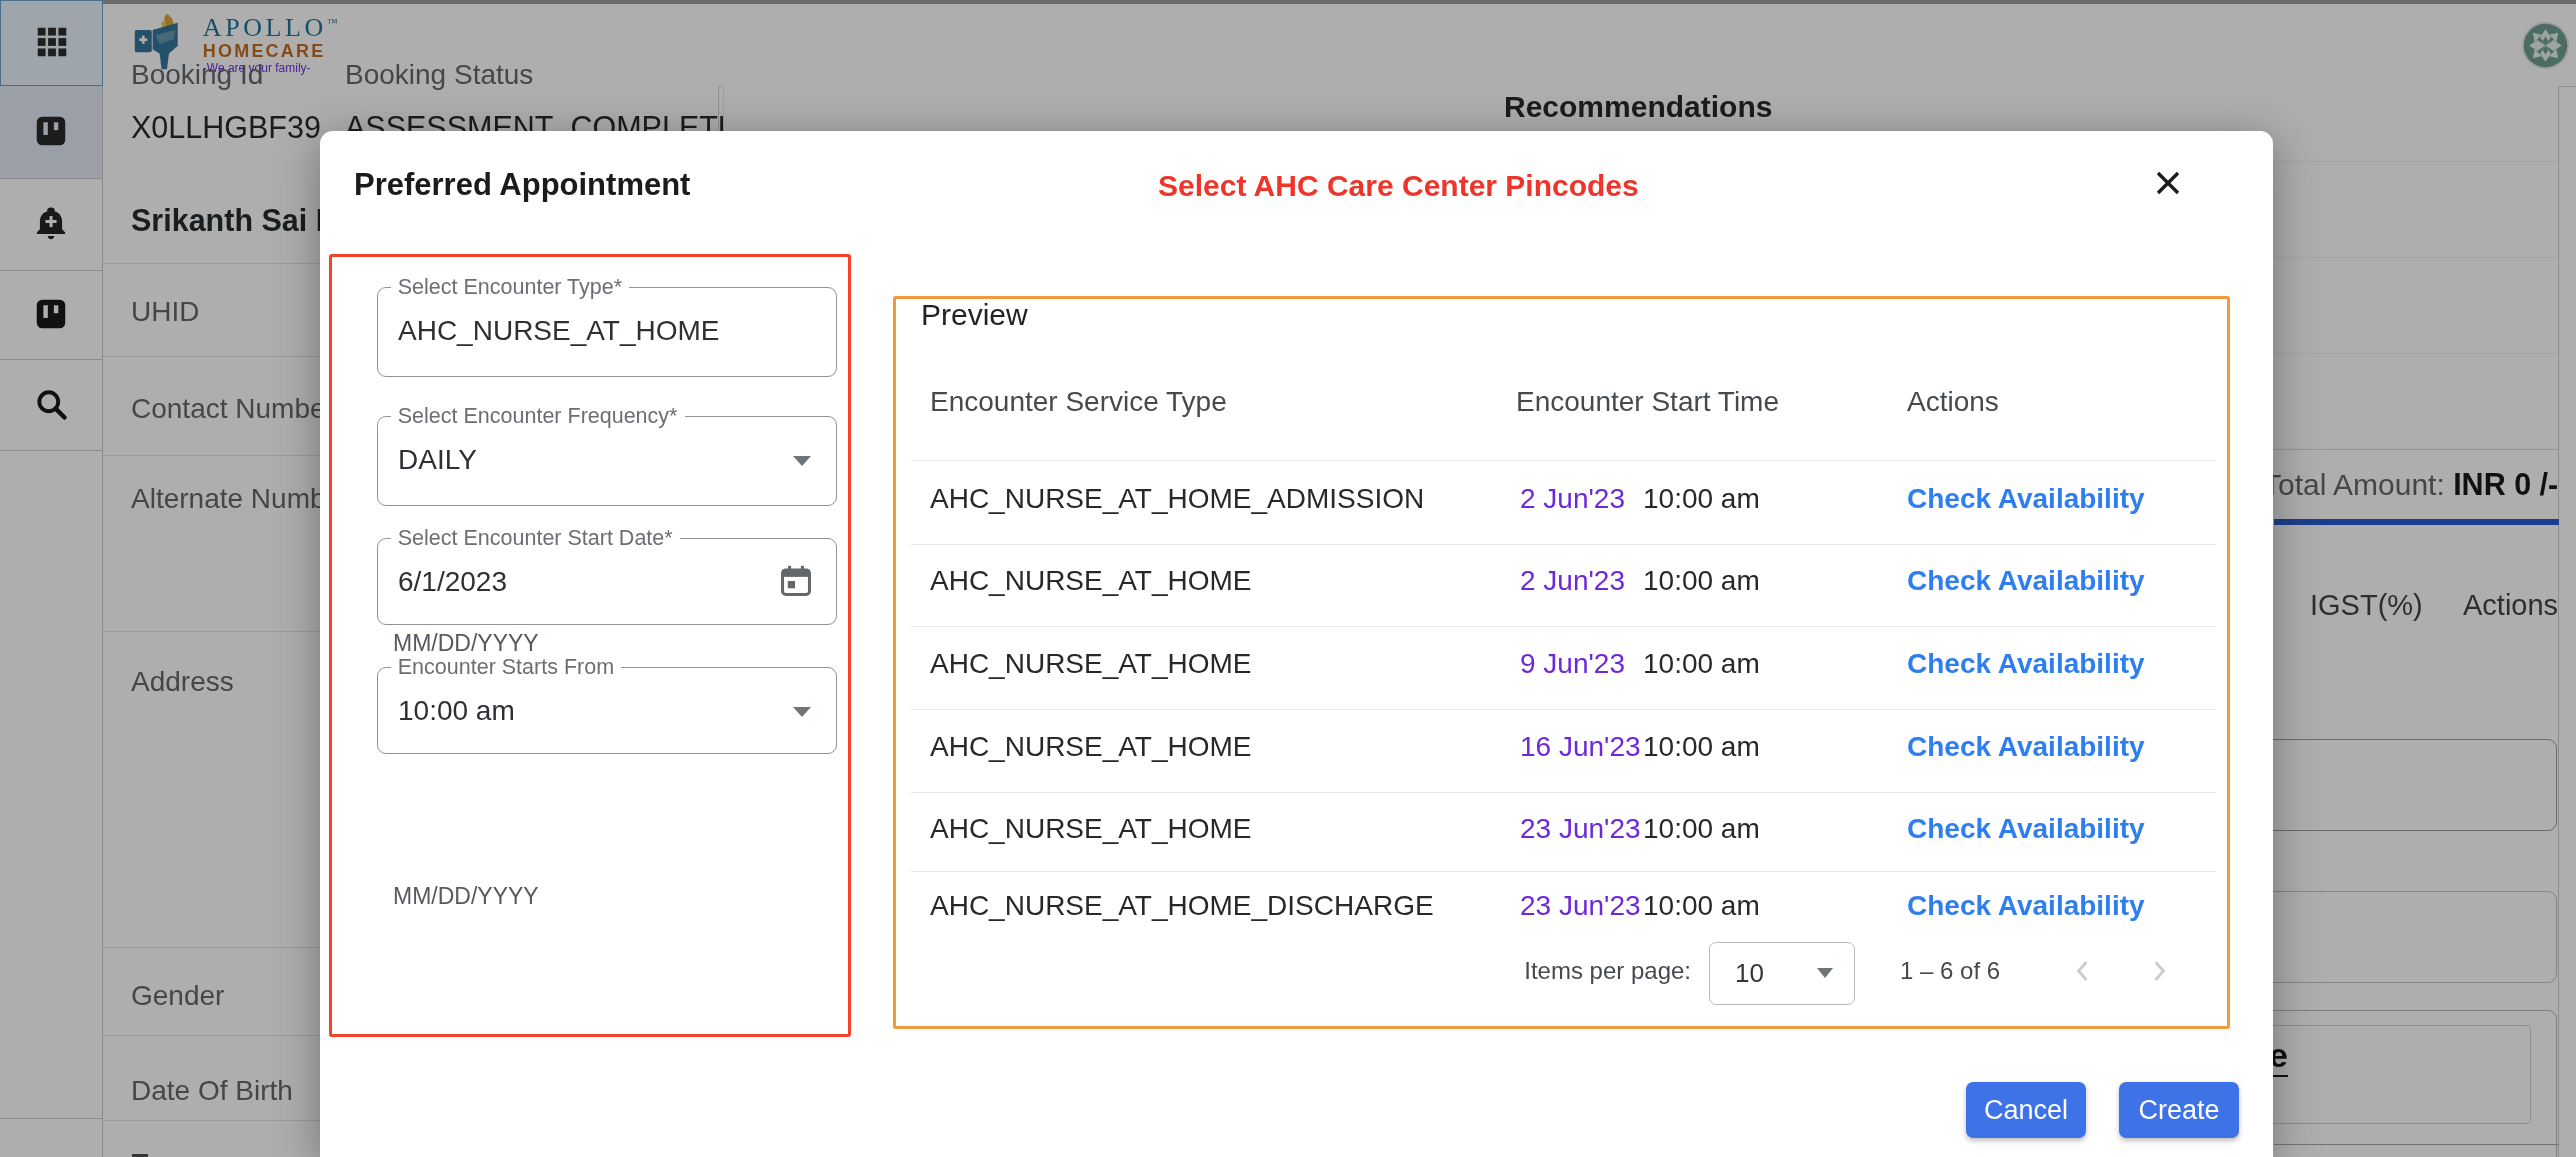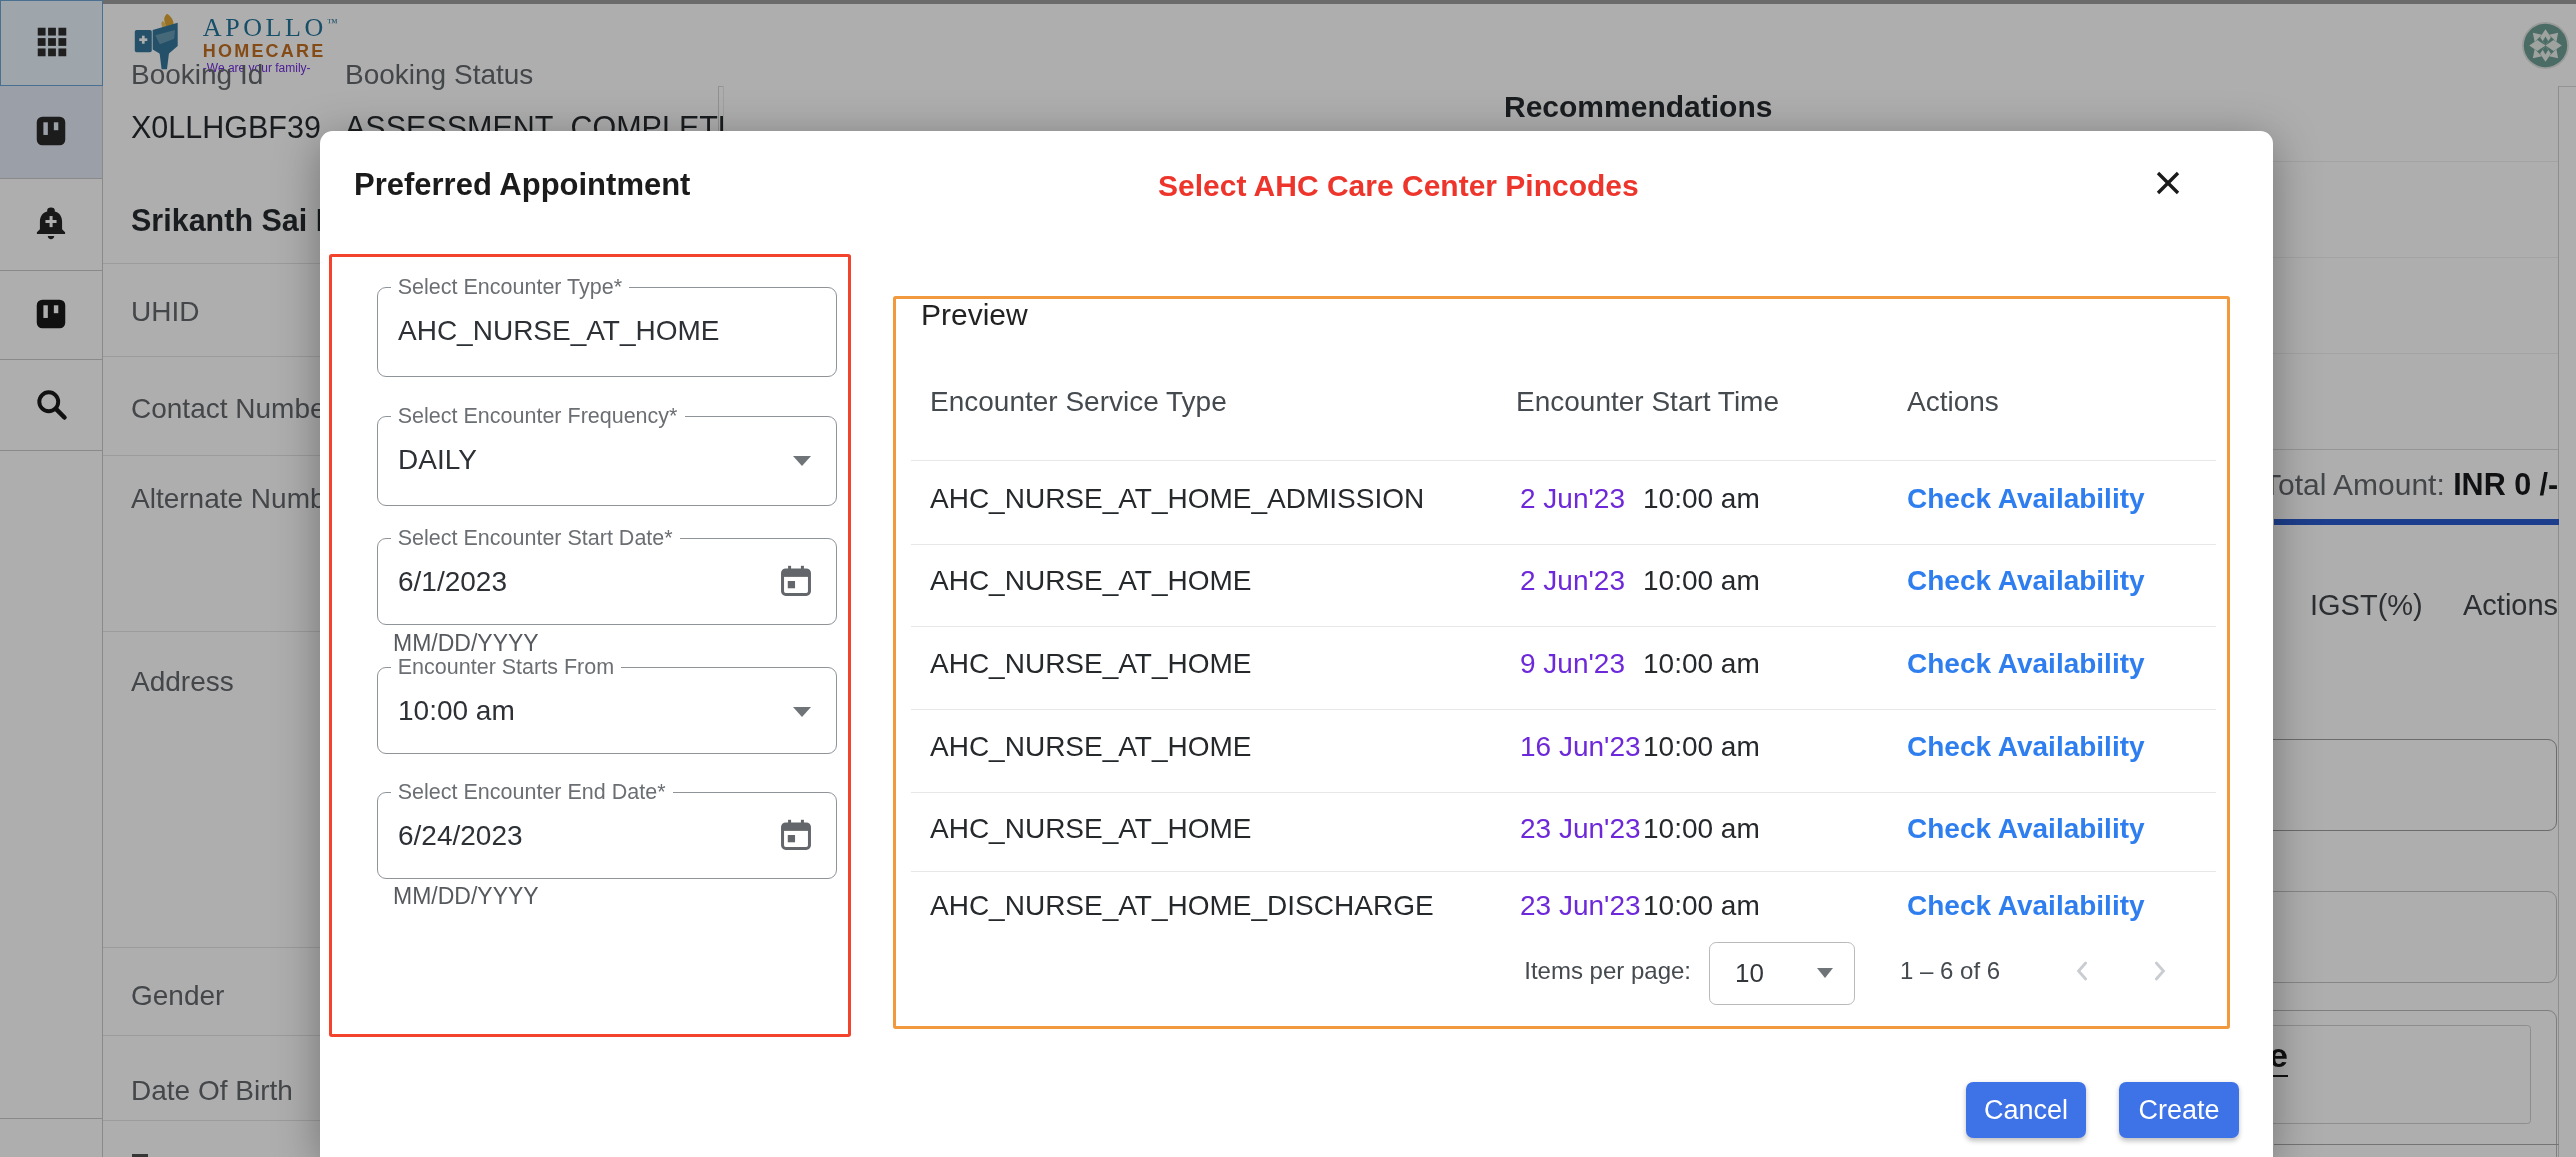--- a/index.html
+++ b/index.html
@@ -240,33 +240,20 @@
       </span>
     </div>
     <span class="fhint" style="top:499px;">MM/DD/YYYY</span>
 
     <div class="field" style="top:536px;height:87px;">
       <span class="flabel">Encounter Starts From</span>
       <span class="fvalue">10:00 am</span>
       <span class="caret"></span>
     </div>
 
-    <div class="field" style="top:661px;height:87px;">
-      <span class="flabel">Select Encounter End Date*</span>
-      <span class="fvalue">6/24/2023</span>
-      <span class="abs" style="right:21.5px;top:23px;">
-        <svg width="38" height="38" viewBox="0 0 24 24">
-          <rect x="3.5" y="5" width="17" height="15.5" rx="2" fill="none" stroke="#63676b" stroke-width="1.9"></rect>
-          <rect x="3.5" y="5" width="17" height="4.4" fill="#63676b"></rect>
-          <rect x="6.8" y="12" width="4.6" height="4.6" fill="#63676b"></rect>
-          <rect x="7" y="2.4" width="1.9" height="3.2" fill="#63676b"></rect>
-            <rect x="15.1" y="2.4" width="1.9" height="3.2" fill="#63676b"></rect>
-        </svg>
-      </span>
-    </div>
     <span class="fhint" style="top:752px;">MM/DD/YYYY</span>
 
 
     <div id="orangebox" class="abs"></div>
     <div id="preview-title" class="abs" style="left:601px;top:167px;">Preview</div>
 
     <div class="th" style="left:610px;top:255px;">Encounter Service Type</div>
     <div class="th" style="left:1196px;top:255px;">Encounter Start Time</div>
     <div class="th" style="left:1587px;top:255px;">Actions</div>
 

